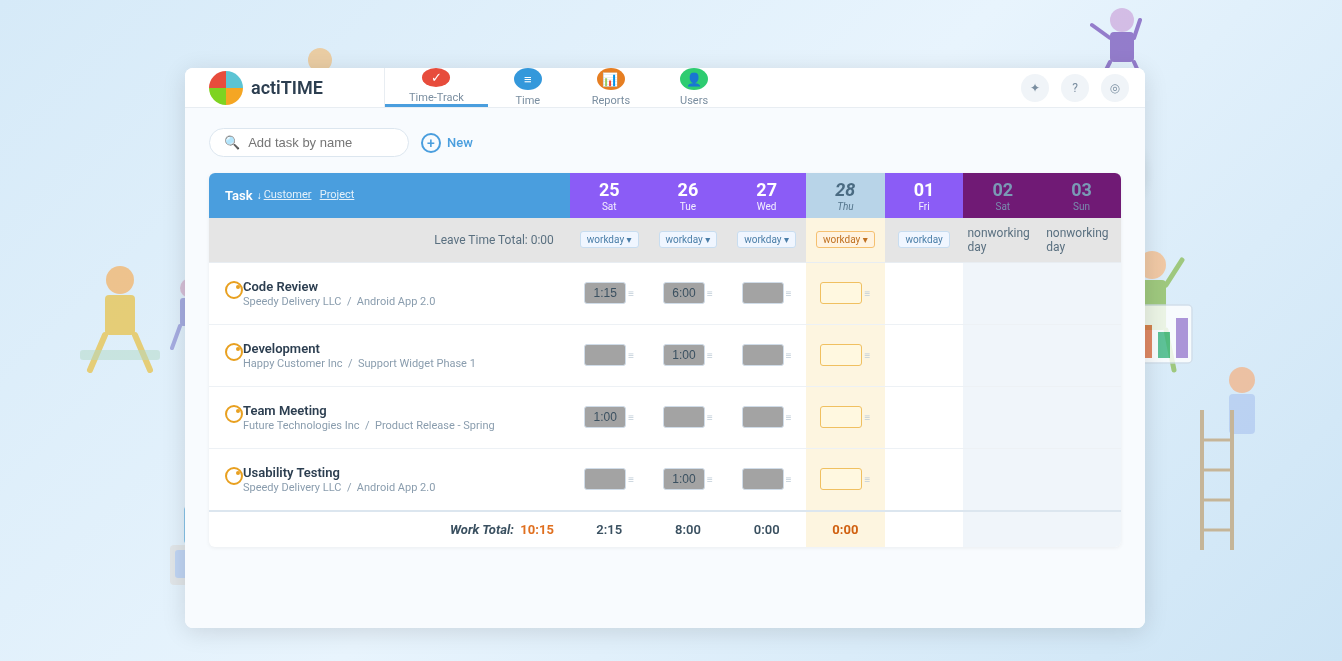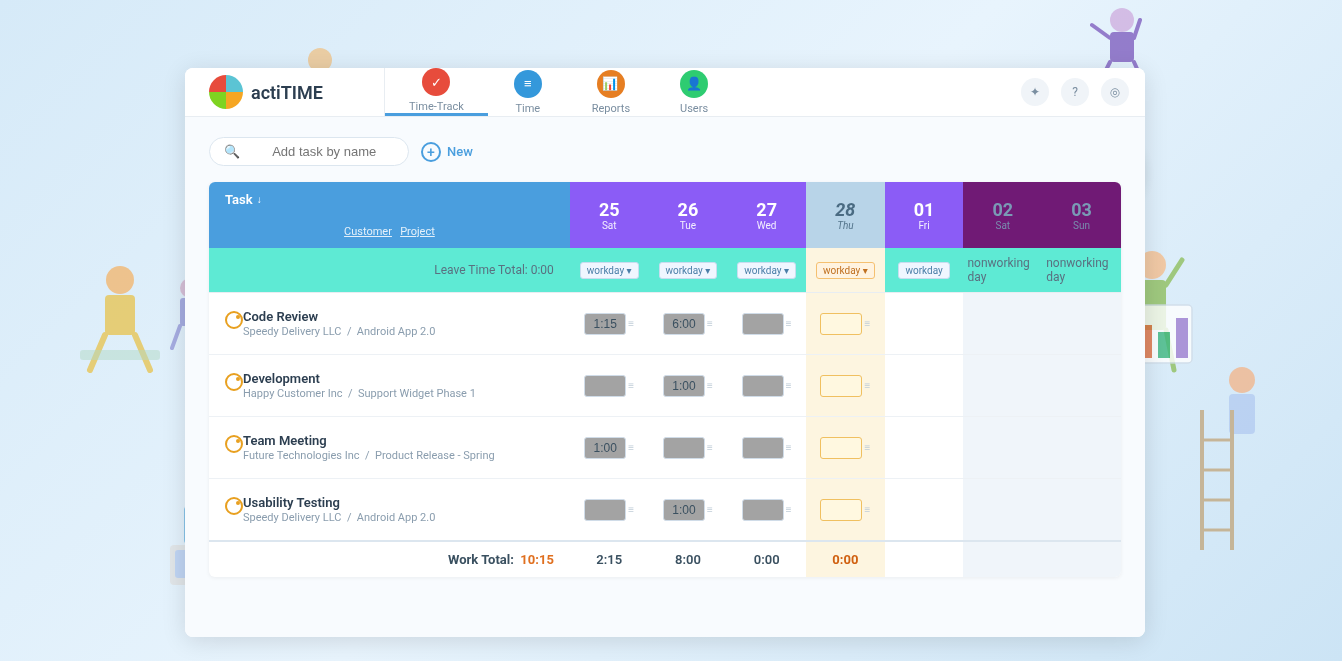--- a/index.html
+++ b/index.html
@@ -26,21 +26,21 @@
       box-shadow: 0 4px 24px rgba(0,0,0,0.12);
       overflow: hidden;
     }
 
     
     .top-nav {
       display: flex;
       align-items: stretch;
       background: #fff;
       border-bottom: 1px solid #e8edf2;
-      height: 49px;
+      height: 40px;
     }
     .brand {
       display: flex;
       align-items: center;
       padding: 0 24px;
       border-right: 1px solid #e8edf2;
       gap: 8px;
       min-width: 200px;
     }
     .brand-logo {
@@ -131,21 +131,20 @@
       width: 200px;
     }
     .search-icon-svg { color: #aab8c5; font-size: 13px; }
     .search-input {
       border: none;
       outline: none;
       font-size: 13px;
       color: #b0bec5;
       background: transparent;
       width: 140px;
-      margin-left: 24px;
     }
     .new-btn {
       display: flex;
       align-items: center;
       gap: 6px;
       color: #4a9ede;
       font-size: 13px;
       cursor: pointer;
       font-weight: 500;
     }
@@ -174,22 +173,22 @@
       background: #4a9ede;
       color: #fff;
       padding: 10px 16px;
       text-align: left;
       font-weight: 600;
       font-size: 13px;
       width: 330px;
     }
     .th-task-inner {
       display: flex;
-      flex-direction: column;
-      gap: 18px;
+      flex-direction: row;
+      gap: 2px;
       text-align: center;
     }
     .th-task-top {
       display: flex;
       align-items: center;
       gap: 4px;
     }
     .th-task-sort { font-size: 10px; }
     .th-task-sub {
       font-size: 11px;
@@ -207,21 +206,21 @@
       width: 72px;
     }
     .th-day.normal { background: #8b5cf6; }
     .th-day.today { background: #b8d4e8; color: #4a6b82; font-style: italic; }
     .th-day.weekend { background: #701a75; color: #7a9ab5; }
     .th-day-num { font-size: 18px; font-weight: 700; line-height: 1.2; }
     .th-day-name { font-size: 10px; font-weight: 400; opacity: 0.9; }
 
     
     .leave-row td {
-      background: #5eead4;
+      background: #e5e5e5;
       border-bottom: 1px solid #e8edf2;
       padding: 8px 4px;
       font-size: 12px;
       color: #5a7080;
     }
     .leave-label {
       text-align: right;
       padding-right: 16px !important;
       font-size: 12px;
     }
@@ -334,21 +333,21 @@
     .total-row td {
       padding: 10px 4px;
       border-top: 2px solid #dce6ef;
       font-size: 13px;
     }
     .total-label {
       text-align: right;
       padding-right: 16px !important;
       color: #3a5060;
     }
-    .total-label strong { font-weight: 700; }
+    .total-label strong { font-weight: 700; font-style: italic; }
     .total-label .total-time { color: #e07020; font-weight: 700; }
     .total-time-cell {
       text-align: center;
       font-weight: 600;
       color: #3a5060;
       font-size: 13px;
     }
     .total-today {
       background: #fdf5e0 !important;
       color: #d06010;

